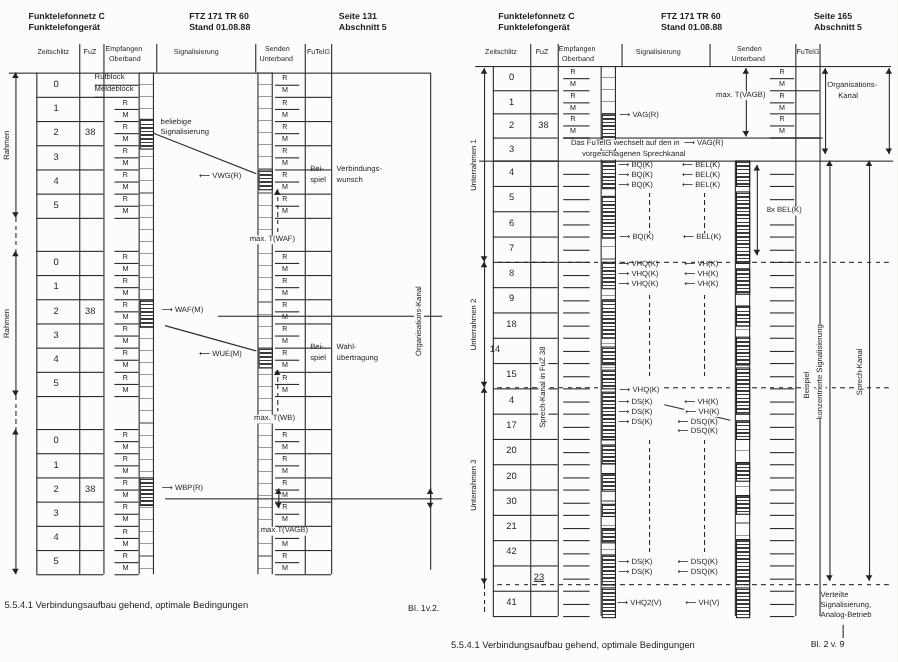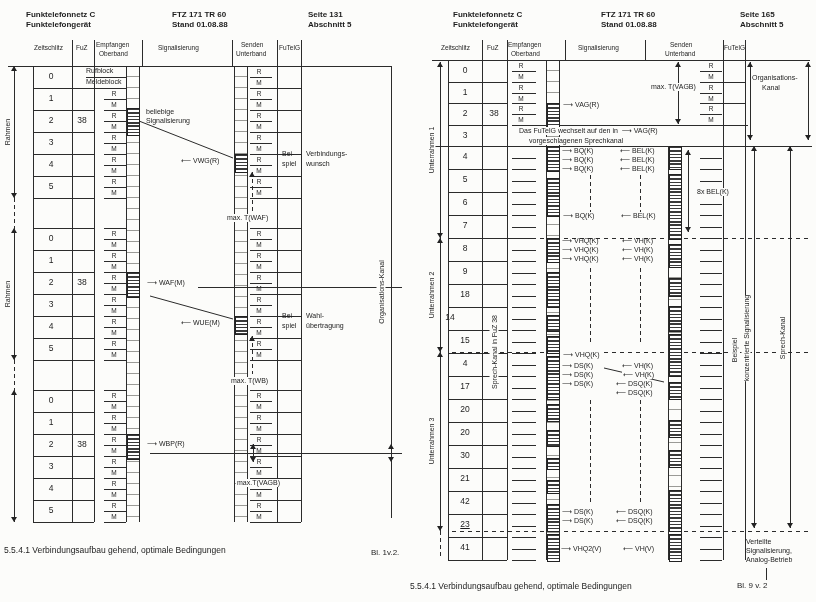--- a/index.html
+++ b/index.html
@@ -38,21 +38,21 @@
   <div class="hdrblock" style="left:172px;top:10px"><span>FTZ 171 TR 60</span><br><span>Stand 01.08.88</span></div>
   <div class="hdrblock" style="left:308px;top:10px"><span>Seite 131</span><br><span>Abschnitt 5</span></div>
 
   <div class="hdrblock" style="left:453px;top:10px"><span>Funktelefonnetz C</span><br><span>Funktelefongerät</span></div>
   <div class="hdrblock" style="left:601px;top:10px"><span>FTZ 171 TR 60</span><br><span>Stand 01.08.88</span></div>
   <div class="hdrblock" style="left:740px;top:10px"><span>Seite 165</span><br><span>Abschnitt 5</span></div>
 
   <div class="caption" style="left:4px;top:545px">5.5.4.1 Verbindungsaufbau gehend, optimale Bedingungen</div>
   <div class="sheet" style="left:371px;top:548px">Bl. 1v.2.</div>
   <div class="caption" style="left:410px;top:581px">5.5.4.1 Verbindungsaufbau gehend, optimale Bedingungen</div>
-  <div class="sheet" style="left:737px;top:581px">Bl. 9 v. 2</div>
+  <div class="sheet" style="left:737px;top:581px">Bl. 2 v. 9</div>
 
   <div id="canvas">
       <svg class="ov" width="816" height="602">
         <line x1="139" y1="121" x2="233" y2="158" stroke="#2b2b2b" stroke-width="1"></line>
         <line x1="150" y1="296" x2="233" y2="319" stroke="#2b2b2b" stroke-width="1"></line>
         <line x1="604" y1="368" x2="664" y2="382" stroke="#2b2b2b" stroke-width="1"></line>
       </svg>
       <div class="dtext colhdr" style="left: 34px; top: 44px;">Zeitschlitz</div>
       <div class="dtext colhdr" style="left: 76px; top: 44px;">FuZ</div>
       <div class="dtext colhdr" style="left: 96px; top: 41px;">Empfangen</div>
@@ -441,21 +441,21 @@
       <div class="hl" style="left: 512px; top: 480px; width: 24px;"></div>
       <div class="hl" style="left: 512px; top: 491px; width: 24px;"></div>
       <div class="hl" style="left: 700px; top: 480px; width: 22px;"></div>
       <div class="hl" style="left: 700px; top: 491px; width: 22px;"></div>
       <div class="dtext num cen" style="left: 465px; top: 497px;">42</div>
       <div class="hl" style="left: 448px; top: 514px; width: 59px;"></div>
       <div class="hl" style="left: 512px; top: 503px; width: 24px;"></div>
       <div class="hl" style="left: 512px; top: 514px; width: 24px;"></div>
       <div class="hl" style="left: 700px; top: 503px; width: 22px;"></div>
       <div class="hl" style="left: 700px; top: 514px; width: 22px;"></div>
-      <div class="dtext num cen" style="left: 465px; top: 520px; text-decoration: underline;">23</div>
+      <div class="dtext num cen" style="left: 490px; top: 520px; text-decoration: underline;">23</div>
       <div class="hl" style="left: 448px; top: 537px; width: 59px;"></div>
       <div class="hl" style="left: 512px; top: 526px; width: 24px;"></div>
       <div class="hl" style="left: 512px; top: 537px; width: 24px;"></div>
       <div class="hl" style="left: 700px; top: 526px; width: 22px;"></div>
       <div class="hl" style="left: 700px; top: 537px; width: 22px;"></div>
       <div class="dtext num cen" style="left: 465px; top: 543px;">41</div>
       <div class="hl" style="left: 448px; top: 560px; width: 59px;"></div>
       <div class="hl" style="left: 512px; top: 549px; width: 24px;"></div>
       <div class="hl" style="left: 512px; top: 560px; width: 24px;"></div>
       <div class="hl" style="left: 700px; top: 549px; width: 22px;"></div>

